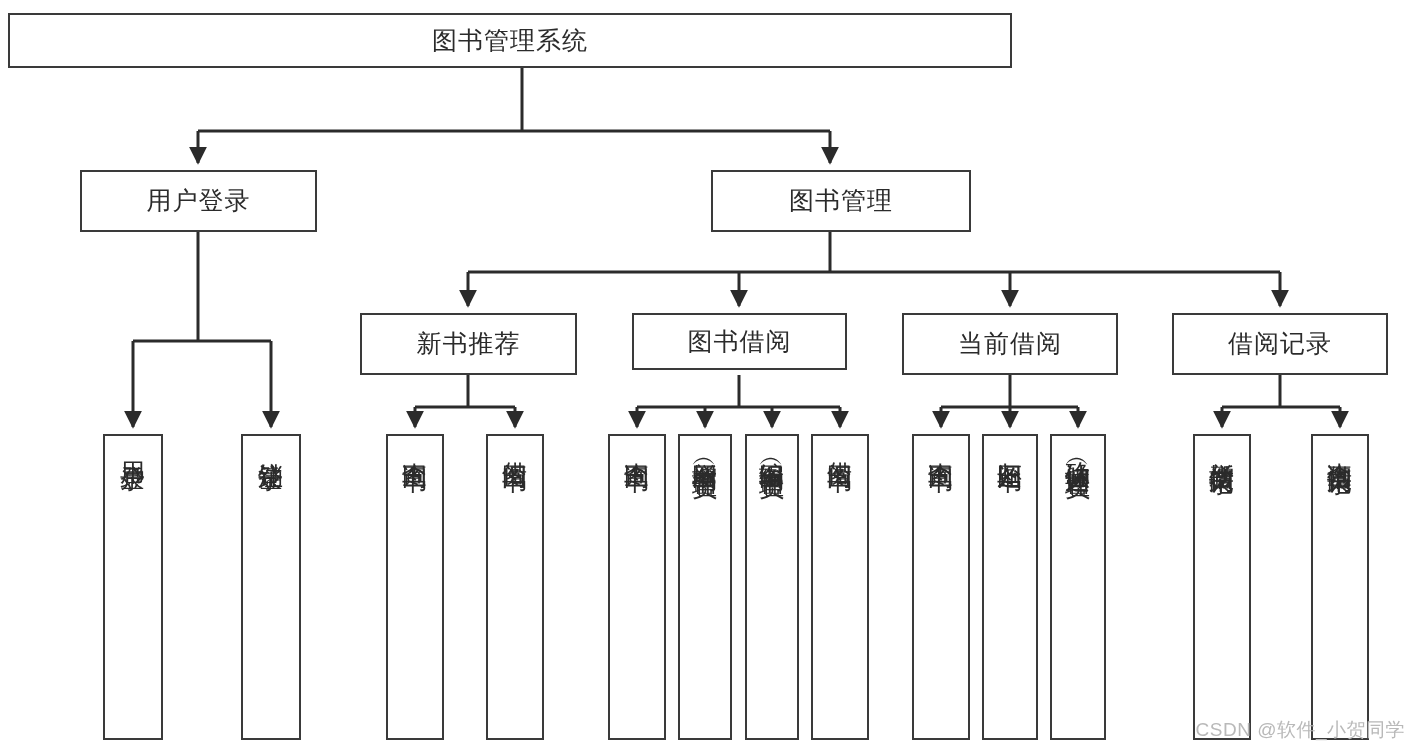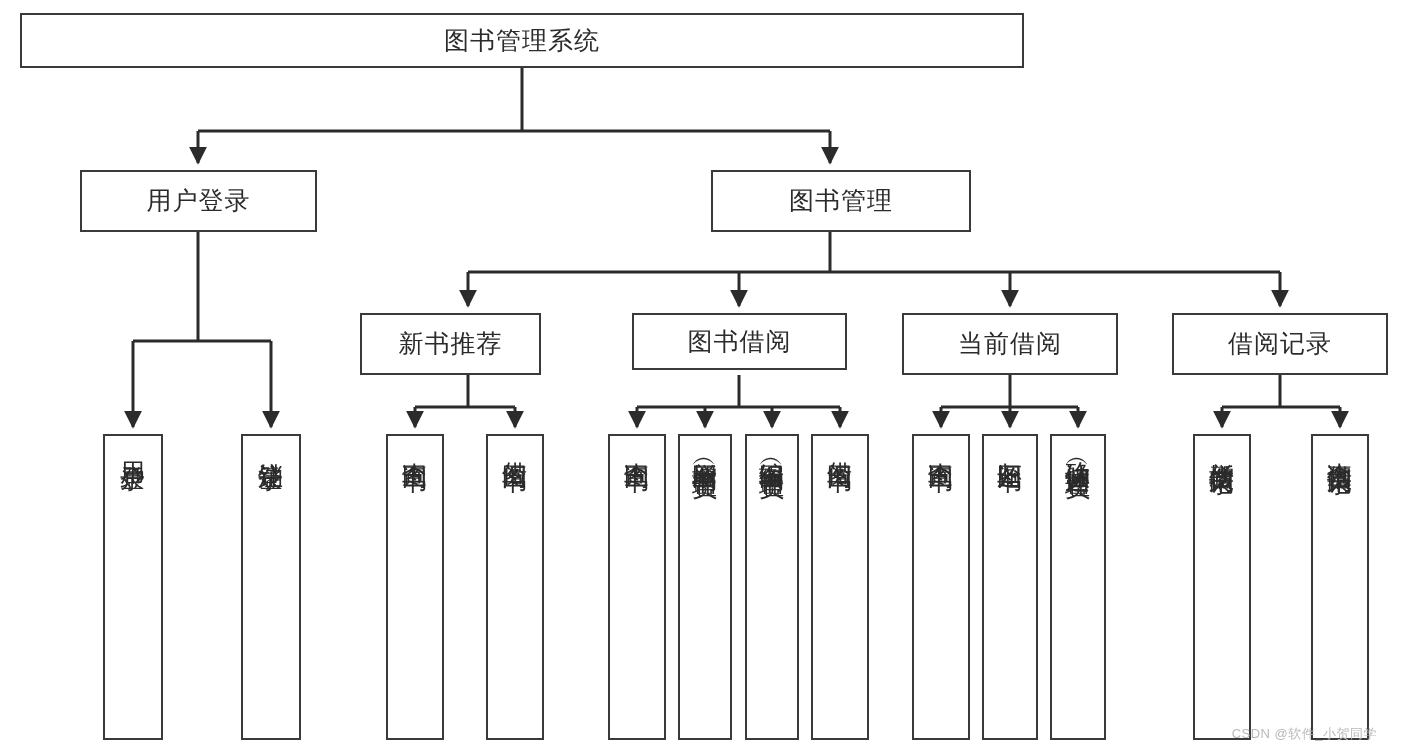--- a/index.html
+++ b/index.html
@@ -49,23 +49,23 @@
     writing-mode: vertical-rl;
     text-orientation: upright;
     font-size: 25px;
     line-height: 1.28;
     letter-spacing: 2px;
     white-space: nowrap;
     color: #2b2b2b;
   }
   .watermark {
     position: absolute;
-    right: 28px;
+    right: 0;
     bottom: 4px;
-    font-size: 13px;
+    font-size: 19px;
     color: #b9b9b9;
     letter-spacing: 0.5px;
     white-space: nowrap;
     user-select: none;
   }
 </style>
 </head>
 <body>
 
 <div id="canvas">
@@ -116,33 +116,33 @@
       <path d="M 1010 407 L 1010 427" marker-end="url(#arrow)"></path>
       <path d="M 1078 407 L 1078 427" marker-end="url(#arrow)"></path>
 
       <path d="M 1280 375 L 1280 407"></path>
       <path d="M 1222 407 L 1340 407"></path>
       <path d="M 1222 407 L 1222 427" marker-end="url(#arrow)"></path>
       <path d="M 1340 407 L 1340 427" marker-end="url(#arrow)"></path>
     </g>
   </svg>
 
-  <div class="node horiz" style="left:20px; top:13px; width:1004px; height:55px;">
+  <div class="node horiz" style="left:8px; top:13px; width:1004px; height:55px;">
     <span>图书管理系统</span>
   </div>
 
   <div class="node horiz" style="left:80px; top:170px; width:237px; height:62px;">
     <span>用户登录</span>
   </div>
 
   <div class="node horiz" style="left:711px; top:170px; width:260px; height:62px;">
     <span>图书管理</span>
   </div>
 
-  <div class="node horiz" style="left:360px; top:313px; width:181px; height:62px;">
+  <div class="node horiz" style="left:360px; top:313px; width:217px; height:62px;">
     <span>新书推荐</span>
   </div>
 
   <div class="node horiz" style="left:632px; top:313px; width:215px; height:57px;">
     <span>图书借阅</span>
   </div>
 
   <div class="node horiz" style="left:902px; top:313px; width:216px; height:62px;">
     <span>当前借阅</span>
   </div>

